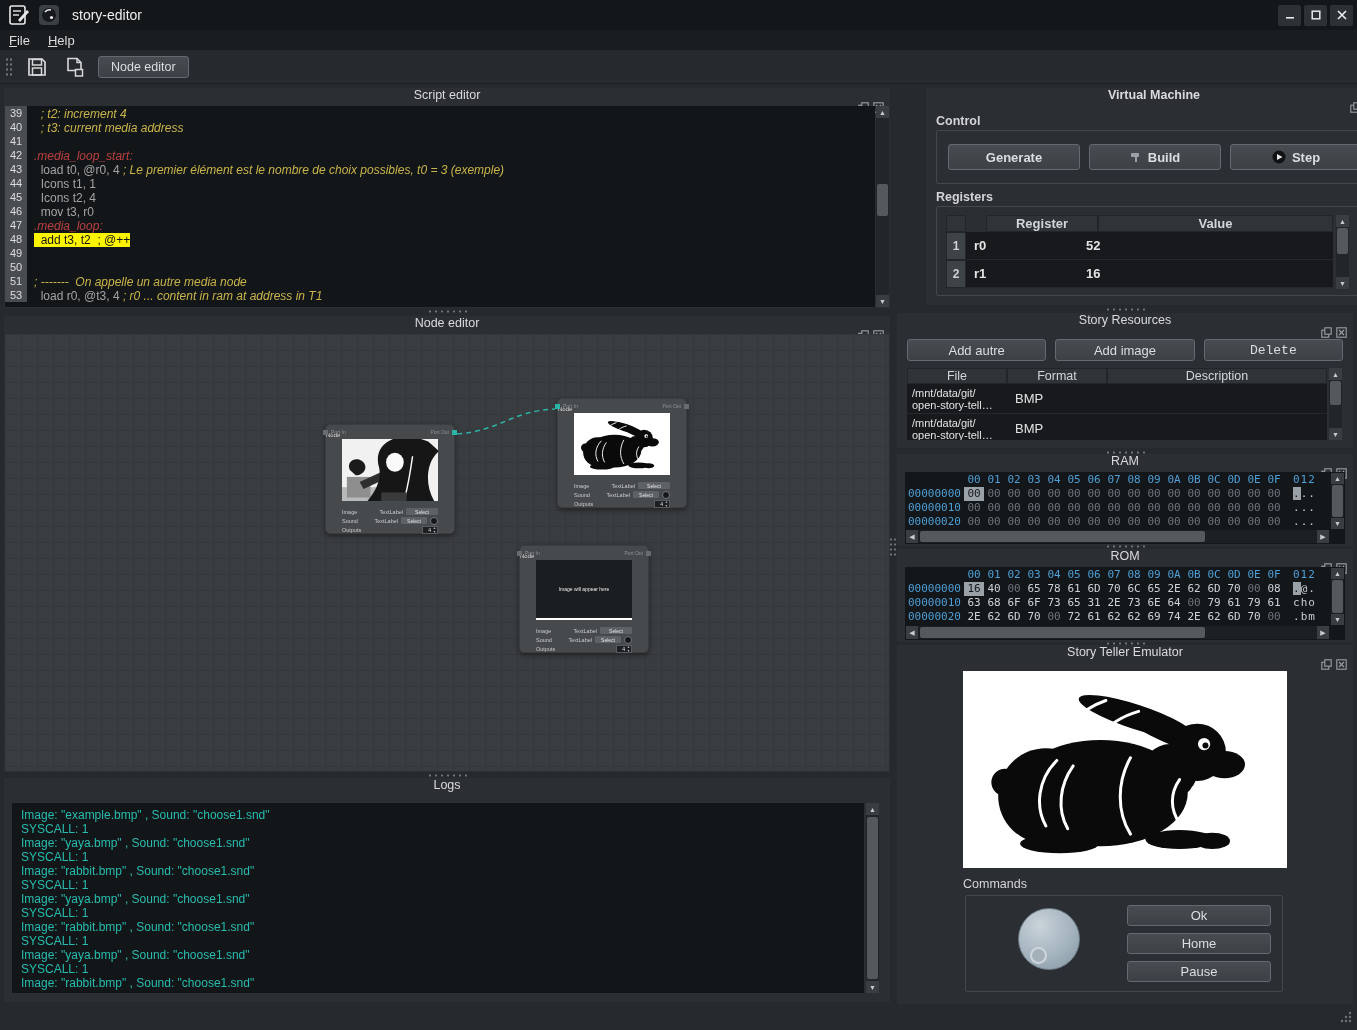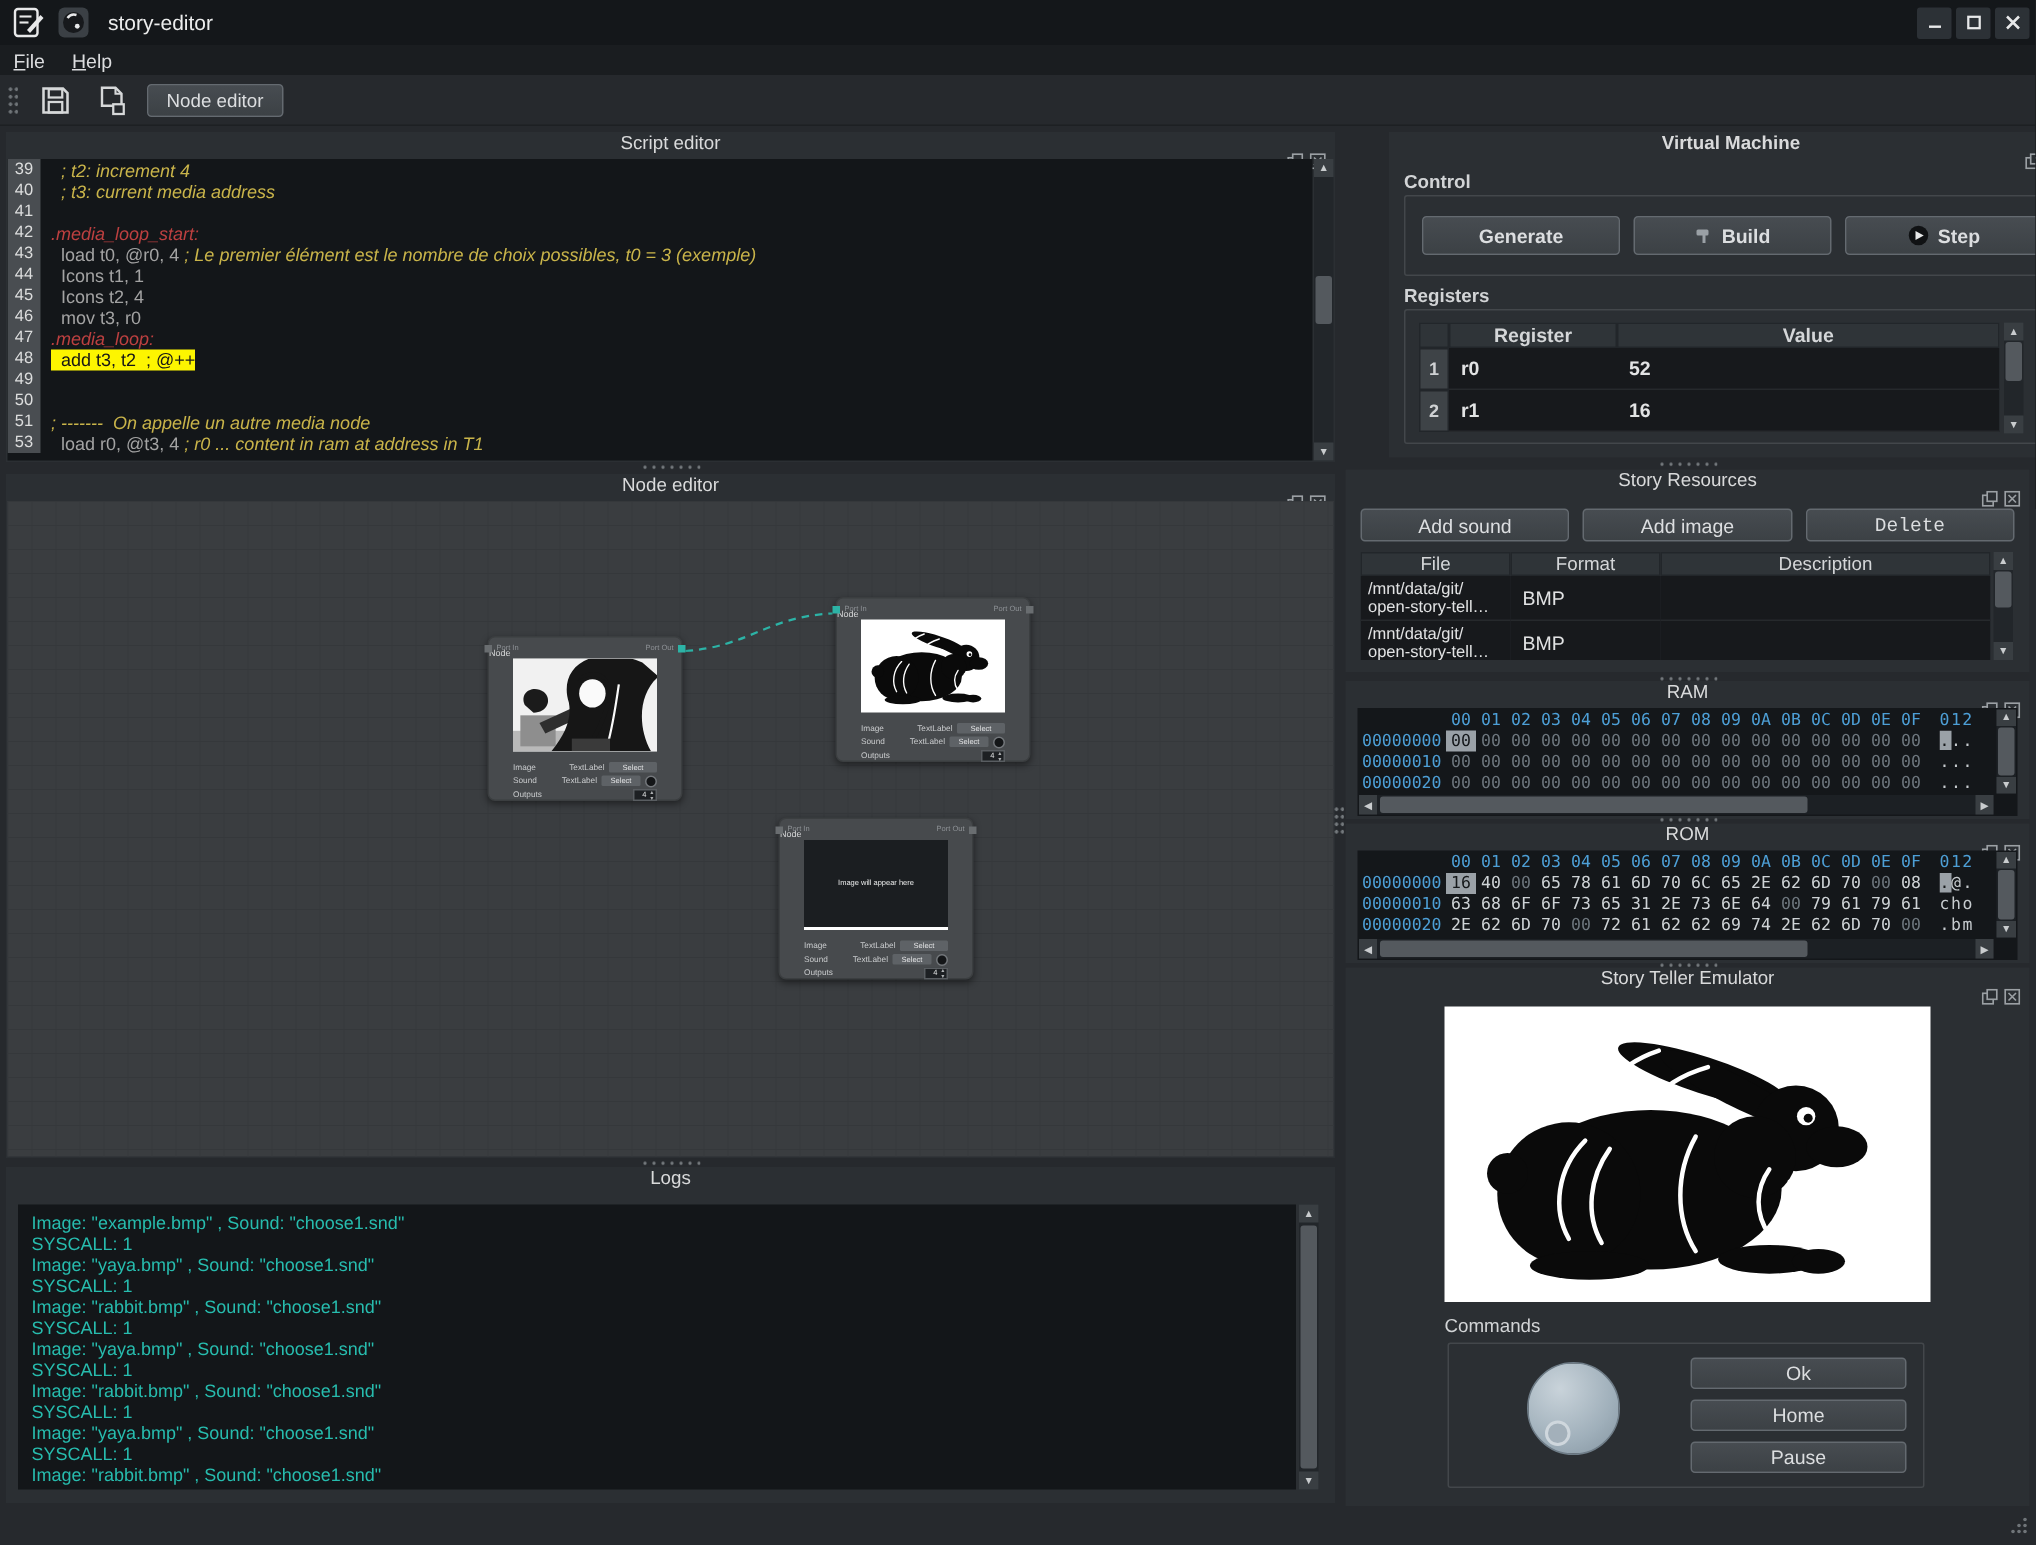--- a/index.html
+++ b/index.html
@@ -458,21 +458,21 @@
             <polygon points="5,4 10.5,7 5,10" fill="#e8e9ea"></polygon>
           </svg>
         <span>Step</span>
       </div>
     </div>
     <span class="group-label" style="left:10px; top:102px;">Registers</span>
     <div class="groupbox" style="left:10px; top:118px; right:8px; bottom:9px;">
       <div style="position:absolute; left:9px; top:8px; right:40px; bottom:6px; overflow:hidden;">
         <div style="display:flex; height:17px;">
           <div class="th" style="width:20px;"></div>
-          <div class="th" style="width:112px;">Register</div>
+          <div class="th" style="width:112px;margin-left:20px;">Register</div>
           <div class="th" style="flex:1;">Value</div>
         </div>
         <div style="display:flex; height:28px;">
           <div class="rownum" style="width:20px;">1</div>
           <div class="cell" style="width:112px;">r0</div>
           <div class="cell" style="flex:1;">52</div>
         </div>
         <div style="display:flex; height:28px;">
           <div class="rownum" style="width:20px;">2</div>
           <div class="cell" style="width:112px;">r1</div>
@@ -496,21 +496,21 @@
             <rect x="0.8" y="3.2" width="7" height="7" fill="none" stroke="#9ba0a4" stroke-width="1.1"></rect>
             <rect x="3.8" y="0.8" width="6.4" height="6.4" fill="#2b2f33" stroke="#9ba0a4" stroke-width="1.1"></rect>
           </svg>
         <svg width="11" height="11" viewBox="0 0 11 11">
             <rect x="0.8" y="0.8" width="9.4" height="9.4" fill="none" stroke="#9ba0a4" stroke-width="1.1"></rect>
             <path d="M3,3 L8,8 M8,3 L3,8" stroke="#9ba0a4" stroke-width="1.1"></path>
           </svg>
       </span>
     </div>
     <div style="position:absolute; left:10px; top:26px; right:10px; height:22px; display:flex; gap:9px;">
-      <div class="btn" style="flex:1;">Add sound</div>
+      <div class="btn" style="flex:1;">Add autre</div>
       <div class="btn" style="flex:1;">Add image</div>
       <div class="btn" style="flex:1;font-family:Liberation Mono, monospace;">Delete</div>
     </div>
     <div style="position:absolute; left:10px; top:55px; right:26px; bottom:8px; overflow:hidden;">
       <div style="display:flex; height:16px;">
         <div class="th" style="width:100px; font-size:12.5px;">File</div>
         <div class="th" style="width:100px; font-size:12.5px;">Format</div>
         <div class="th" style="flex:1; font-size:12.5px;">Description</div>
       </div>
       <div style="display:flex; height:30px;">

